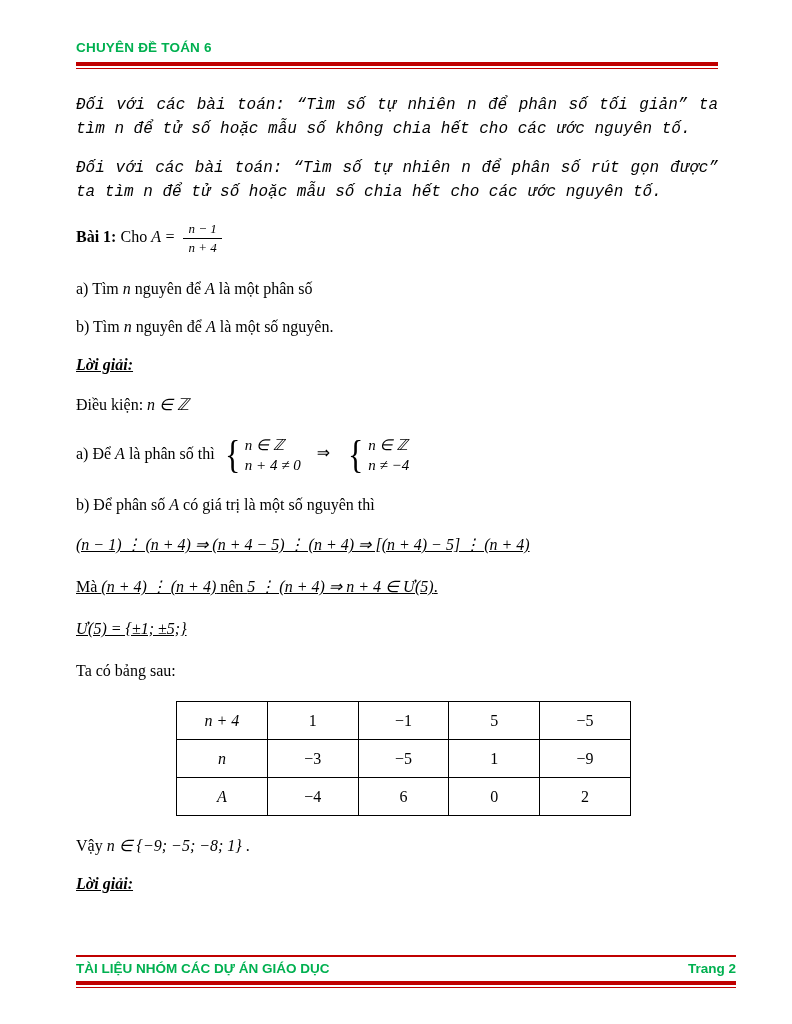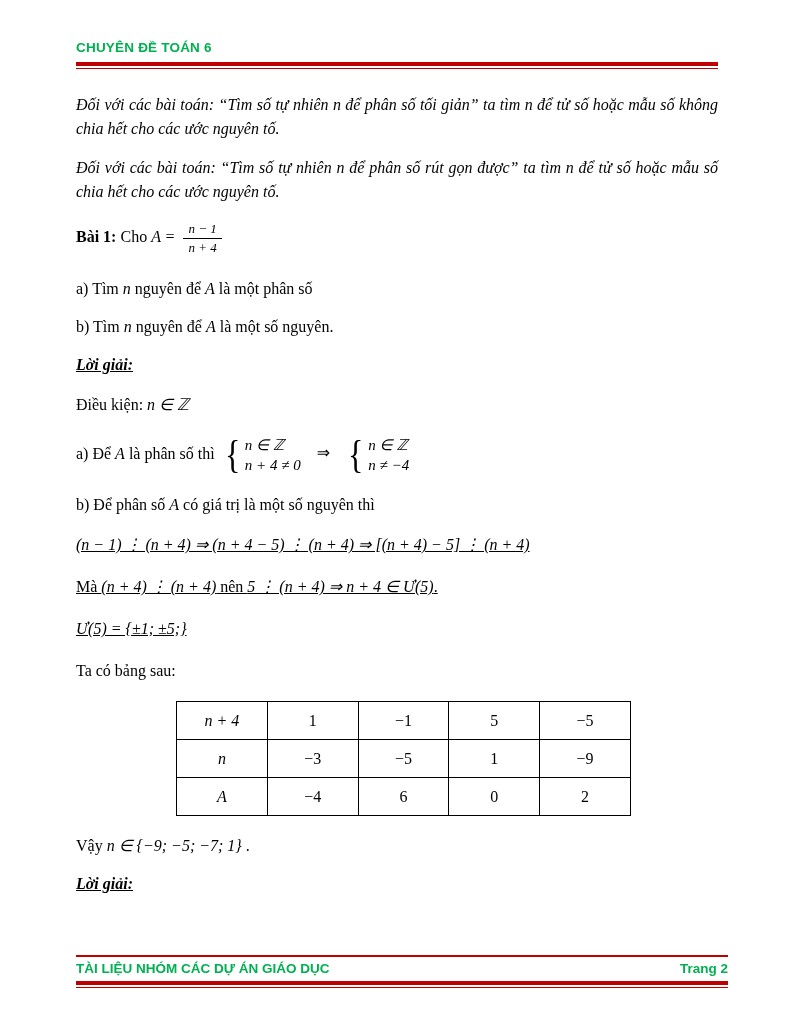--- a/index.html
+++ b/index.html
@@ -35,20 +35,21 @@
     height:0;
     border-top:2px solid #C00000;
   }
   
   .body-content { padding-top:24px; font-size:16px; line-height:1.5; }
   p { margin:0 0 14px 0; }
   .intro-para {
     font-style:italic;
     text-align:justify;
     margin-bottom:15px;
+    font-family:Liberation Mono, monospace;
   }
   .section-heading {
     color:#0070C0;
     font-weight:bold;
     font-style:italic;
     font-size:15.5px;
     margin:4px 0 18px 0;
   }
   b.label { font-weight:bold; }
   .math { font-style:italic; }
@@ -97,21 +98,21 @@
   table.values td {
     border:1px solid #000;
     text-align:center;
     height:38px;
     padding:2px 6px;
     width:91px;
   }
   
   .footer {
     position:absolute;
-    left:76px; right:64px;
+    left:76px; right:56px;
     bottom:36px;
   }
   .footer-row {
     display:flex;
     justify-content:space-between;
     align-items:baseline;
     padding:4px 0 5px 0;
     font-family:"Liberation Sans", sans-serif;
     font-weight:bold;
     font-size:13.5px;
@@ -194,21 +195,21 @@
       <tr>
         <td class="math">A</td>
         <td>−4</td>
         <td>6</td>
         <td>0</td>
         <td>2</td>
       </tr>
     </tbody>
       </table>
 
-    <p><span>Vậy </span><span class="math">n ∈ {−9; −5; −7; 1}</span><span> .</span></p>
+    <p><span>Vậy </span><span class="math">n ∈ {−9; −5; −8; 1}</span><span> .</span></p>
 
 
     <p class="loi-giai">Lời giải:</p>
 
   </div>
 
   <div class="footer">
     <div class="thin-rule"></div>
     <div class="footer-row">
       <span>TÀI LIỆU NHÓM CÁC DỰ ÁN GIÁO DỤC</span>

